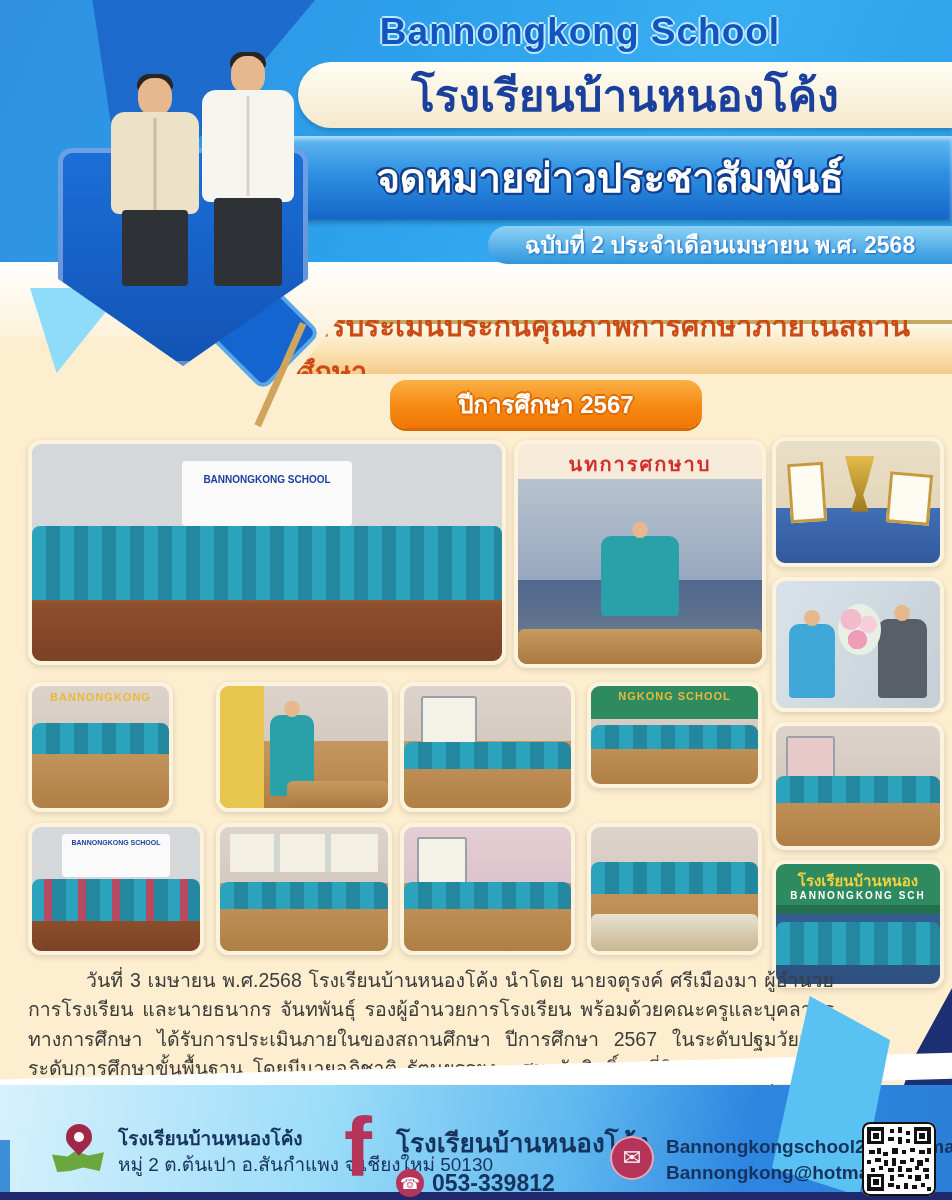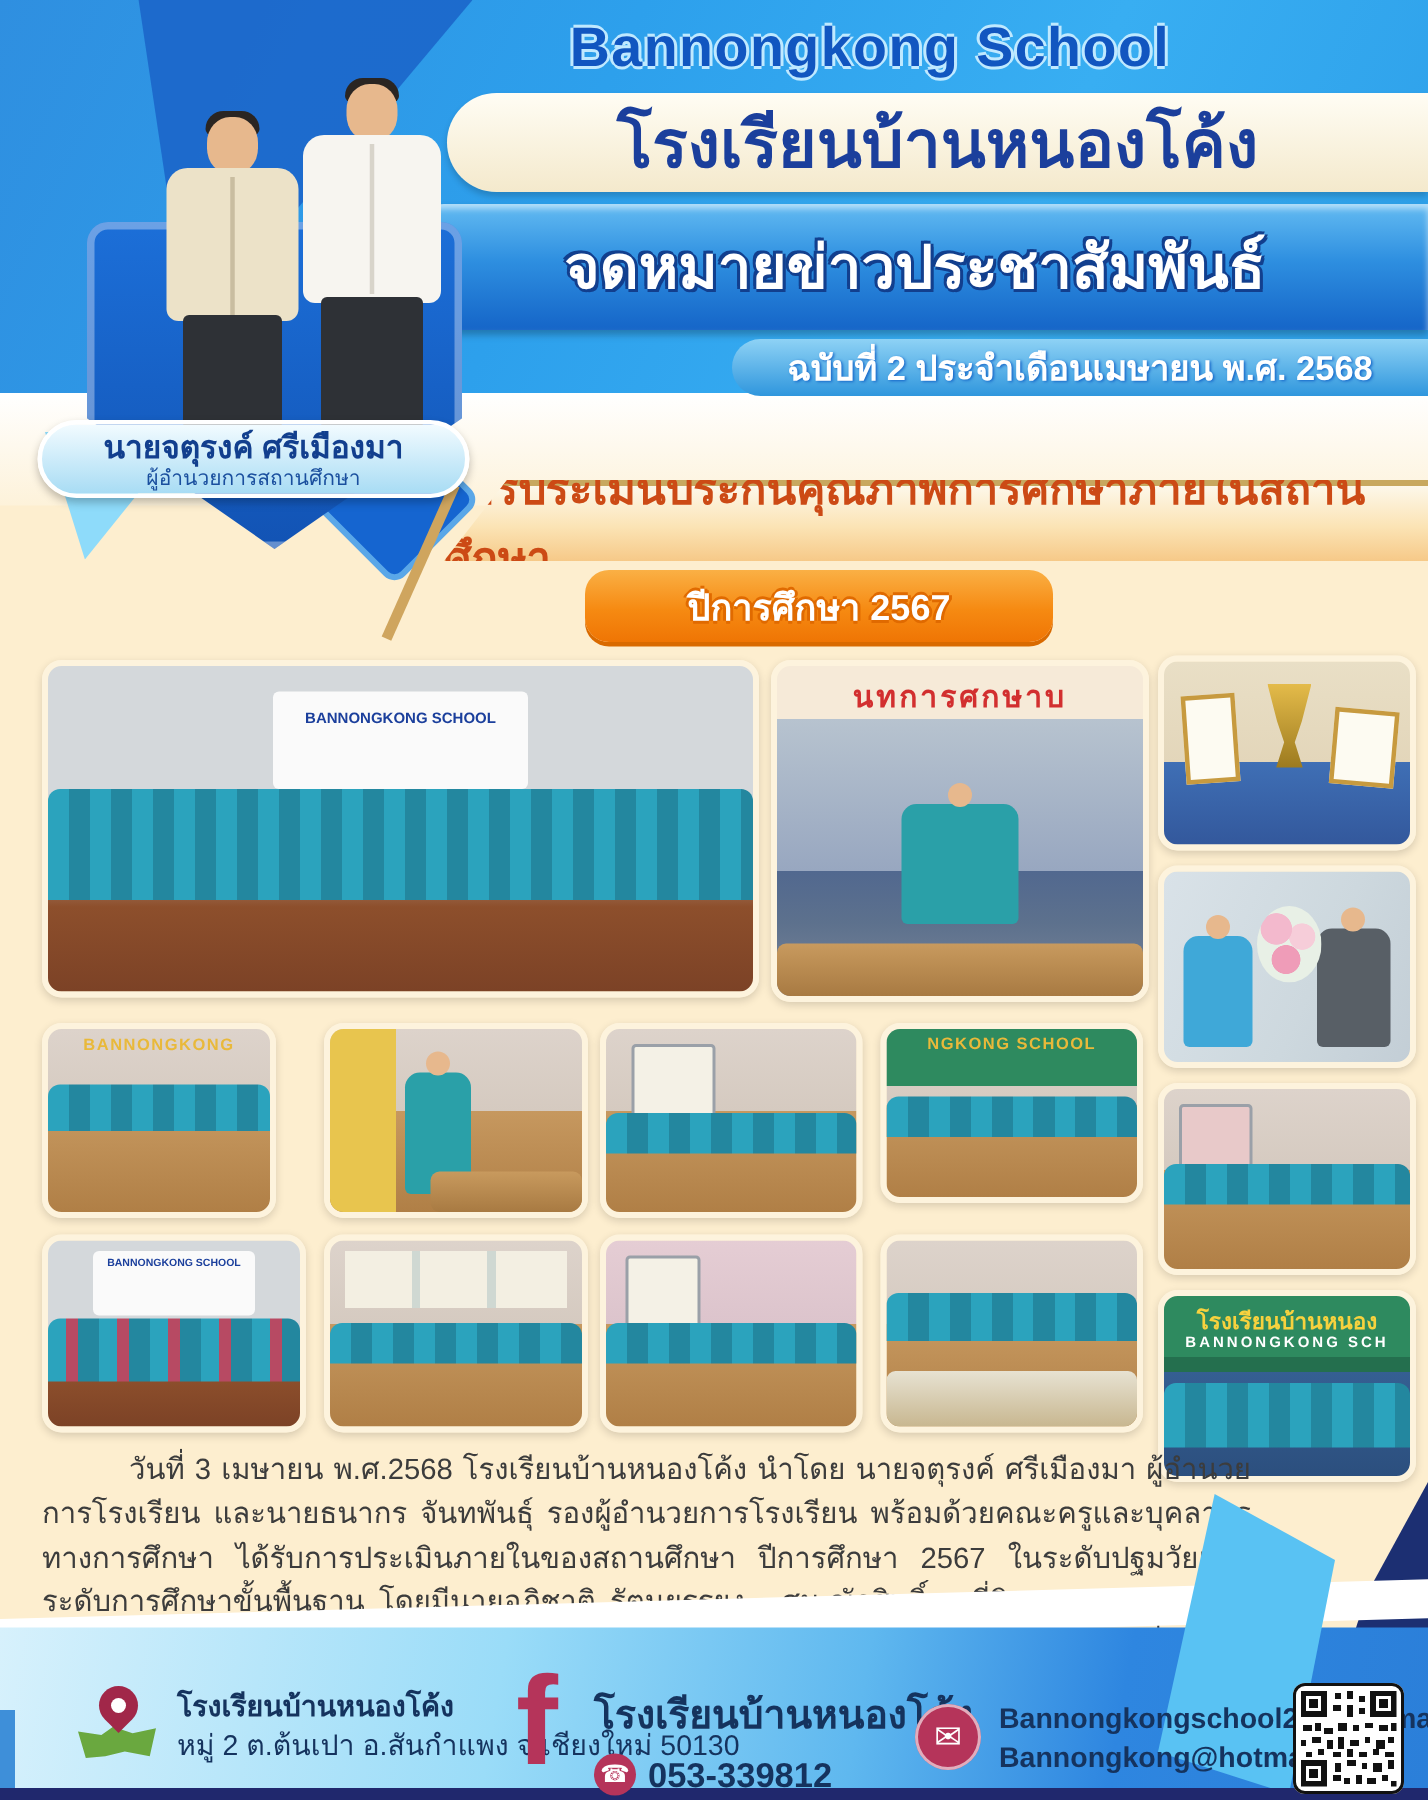--- a/index.html
+++ b/index.html
@@ -188,24 +188,20 @@
     <div class="pants"></div>
   </div>
   <div class="person person-b">
     <div class="hair"></div>
     <div class="head"></div>
     <div class="jacket"></div>
     <div class="placket"></div>
     <div class="pants"></div>
   </div>
 
-  <div class="name-badge">
-    <div class="nm">นายจตุรงค์ ศรีเมืองมา</div>
-    <div class="tt">ผู้อำนวยการสถานศึกษา</div>
-  </div>
 
   <div class="gold-diag"></div>
   <div class="topic-banner">การประเมินประกันคุณภาพการศึกษาภายในสถานศึกษา</div>
   <div class="year-btn">ปีการศึกษา 2567</div>
 
   <div class="ph p-group" style="left:28px;top:440px;width:478px;height:225px;">
     <div class="board"></div>
     <div class="sign" style="top:14%;font-size:10px;color:#1b3f9c;">BANNONGKONG SCHOOL</div>
     <div class="crowd" style="top:38%;height:34%;"></div>
   </div>
@@ -228,34 +224,34 @@
   <div class="ph p-meet" style="left:772px;top:722px;width:172px;height:128px;">
     <div class="screen" style="left:6%;top:8%;width:30%;height:38%;background:#e8c9c9;"></div>
     <div class="crowd" style="top:42%;height:22%;"></div>
   </div>
   <div class="ph p-sign" style="left:772px;top:860px;width:172px;height:128px;padding-left:37px;">
     <div class="sign" style="top:4%;font-size:15px;color:#f7d23e;">โรงเรียนบ้านหนอง</div>
     <div class="sign" style="top:22%;font-size:10px;color:#fff;letter-spacing:2px;">BANNONGKONG SCH</div>
     <div class="crowd" style="top:48%;height:36%;"></div>
   </div>
 
-  <div class="ph p-meet" style="left:28px;top:682px;width:156px;height:130px;">
+  <div class="ph p-meet" style="left:28px;top:682px;width:145px;height:130px;">
     <div class="sign" style="top:4%;font-size:11px;color:#e9b93a;letter-spacing:1px;">BANNONGKONG</div>
     <div class="crowd" style="top:30%;height:26%;"></div>
   </div>
   <div class="ph p-meet" style="left:216px;top:682px;width:176px;height:130px;">
     <div style="position:absolute;left:0;top:0;width:26%;height:100%;background:#e8c54e;"></div>
     <div class="figp" style="left:30%;top:24%;width:26%;height:66%;background:#2aa0a8;"></div>
     <div class="tbl" style="left:40%;bottom:0;width:60%;height:22%;"></div>
   </div>
   <div class="ph p-meet" style="left:400px;top:682px;width:175px;height:130px;">
     <div class="screen" style="left:10%;top:8%;width:34%;height:44%;"></div>
     <div class="crowd" style="top:46%;height:22%;"></div>
   </div>
-  <div class="ph p-meet" style="left:587px;top:682px;width:175px;height:120px;padding-left:36px;">
+  <div class="ph p-meet" style="left:587px;top:682px;width:175px;height:106px;padding-left:36px;">
     <div style="position:absolute;left:0;top:0;width:100%;height:34%;background:#2e8a5f;"></div>
     <div class="sign" style="top:4%;font-size:11px;color:#e9b93a;letter-spacing:1px;">NGKONG SCHOOL</div>
     <div class="crowd" style="top:40%;height:24%;"></div>
   </div>
 
   <div class="ph p-group" style="left:28px;top:823px;width:176px;height:132px;">
     <div class="board" style="left:18%;top:6%;width:64%;height:34%;"></div>
     <div class="sign" style="top:10%;font-size:7px;color:#1b3f9c;">BANNONGKONG SCHOOL</div>
     <div class="crowd" style="top:42%;height:34%;background:repeating-linear-gradient(90deg,#2ba3bd 0 12px,#b74a63 12px 20px,#23879f 20px 34px);"></div>
   </div>

